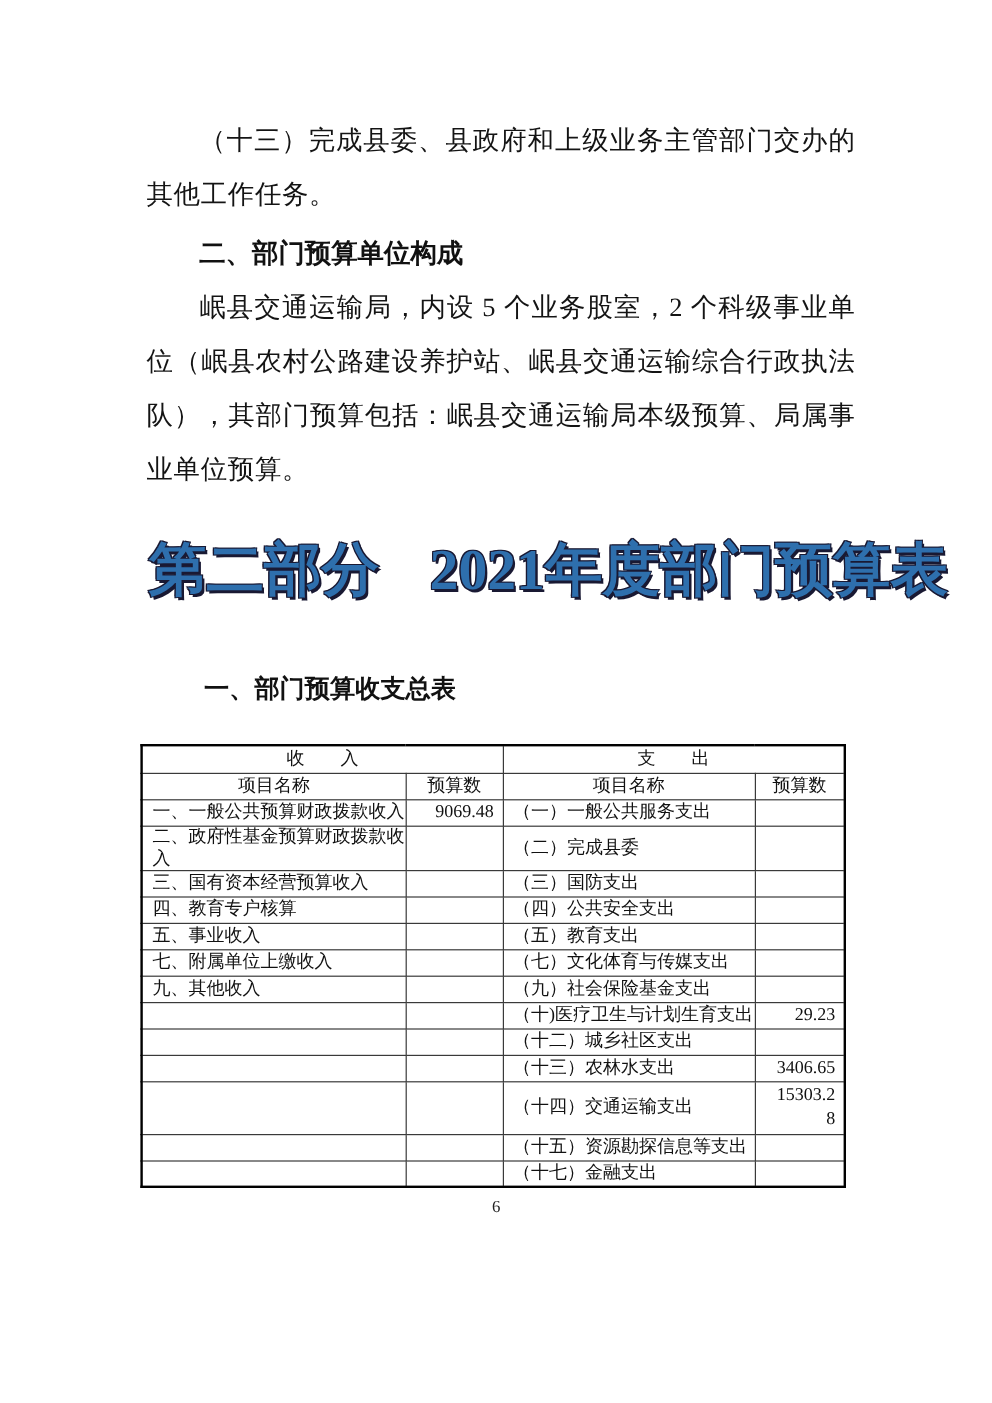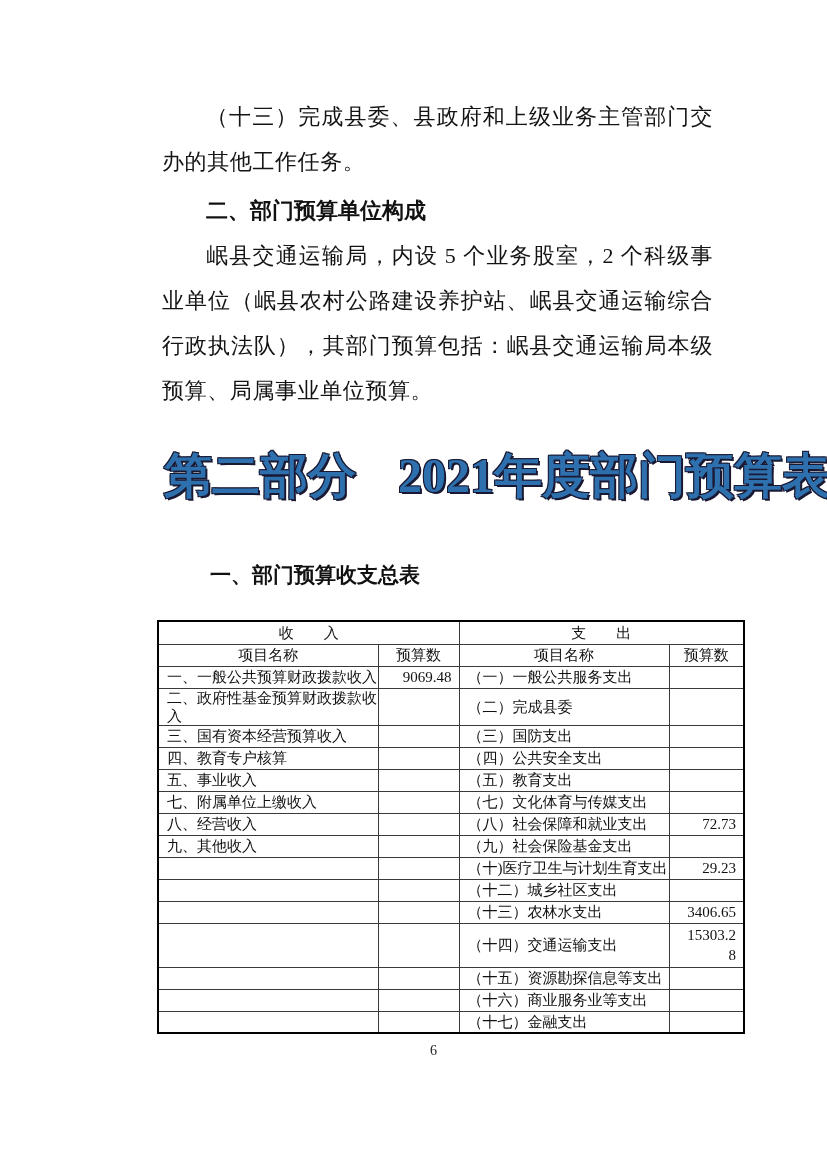--- a/index.html
+++ b/index.html
@@ -4,21 +4,20 @@
 <style>
   * { margin:0; padding:0; box-sizing:border-box; }
   html, body { background:#ffffff; }
   .page {
     position:relative;
     width:827px; height:1169px;
     background:#ffffff;
     overflow:hidden;
     font-family:"Liberation Serif","DejaVu Serif",serif;
     color:#141414;
-    padding-left:40px;
   }
   .para {
     margin-left:122px; margin-right:114px;
     font-size:22px; line-height:45px;
     text-align:justify; text-justify:inter-character;
     letter-spacing:0.6px;
   }
   .indent { text-indent:2em; }
   .para-tasks { margin-top:94px; }
   .sec-heading {
@@ -143,26 +142,20 @@
           <td class="item">（五）教育支出</td>
           <td class="num"></td>
         </tr>
         <tr>
           <td class="item">七、附属单位上缴收入</td>
           <td class="num"></td>
           <td class="item">（七）文化体育与传媒支出</td>
           <td class="num"></td>
         </tr>
         <tr>
-          <td class="item">八、经营收入</td>
-          <td class="num"></td>
-          <td class="item">（八）社会保障和就业支出</td>
-          <td class="num"><span class="num-wrap">72.73</span></td>
-        </tr>
-        <tr>
           <td class="item">九、其他收入</td>
           <td class="num"></td>
           <td class="item">（九）社会保险基金支出</td>
           <td class="num"></td>
         </tr>
         <tr>
           <td class="item"></td>
           <td class="num"></td>
           <td class="item">（十)医疗卫生与计划生育支出</td>
           <td class="num"><span class="num-wrap">29.23</span></td>
@@ -187,26 +180,20 @@
         </tr>
         <tr>
           <td class="item"></td>
           <td class="num"></td>
           <td class="item">（十五）资源勘探信息等支出</td>
           <td class="num"></td>
         </tr>
         <tr>
           <td class="item"></td>
           <td class="num"></td>
-          <td class="item">（十六）商业服务业等支出</td>
-          <td class="num"></td>
-        </tr>
-        <tr>
-          <td class="item"></td>
-          <td class="num"></td>
           <td class="item">（十七）金融支出</td>
           <td class="num"></td>
         </tr>
       </tbody>
   </table>
 
   <div class="page-number">6</div>
 
 </div>
 

